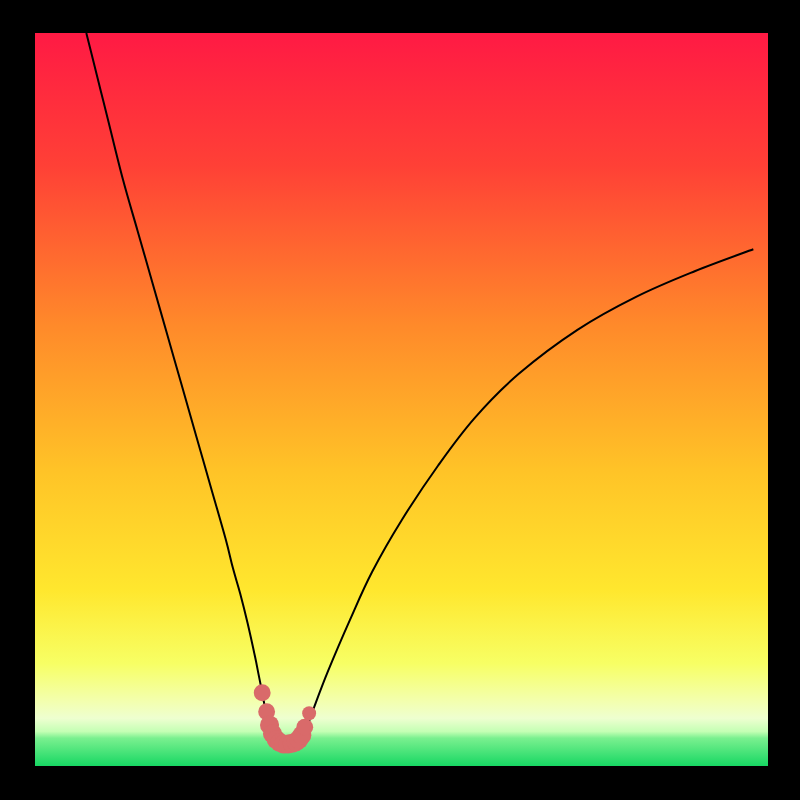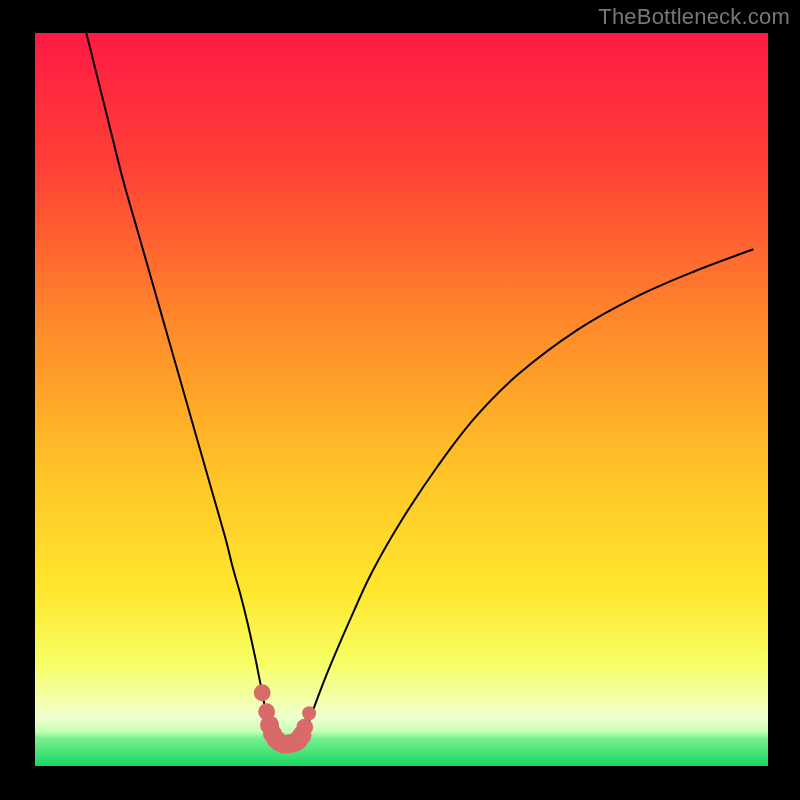--- a/index.html
+++ b/index.html
@@ -38,21 +38,20 @@
   svg.plot {
     width: 733px;
     height: 733px;
     display: block;
   }
 </style>
 </head>
 <body>
 
 <div class="frame">
-  <div class="watermark">TheBottleneck.com</div>
   <div class="plot-wrap">
     <svg class="plot" viewBox="0 0 100 100" preserveAspectRatio="none">
       <defs>
         <linearGradient id="bg-grad" x1="0" y1="0" x2="0" y2="1">
           <stop offset="0%" stop-color="#ff1a44"></stop>
           <stop offset="18%" stop-color="#ff4036"></stop>
           <stop offset="40%" stop-color="#ff8a2a"></stop>
           <stop offset="60%" stop-color="#ffc427"></stop>
           <stop offset="76%" stop-color="#ffe72e"></stop>
           <stop offset="86%" stop-color="#f7ff64"></stop>

